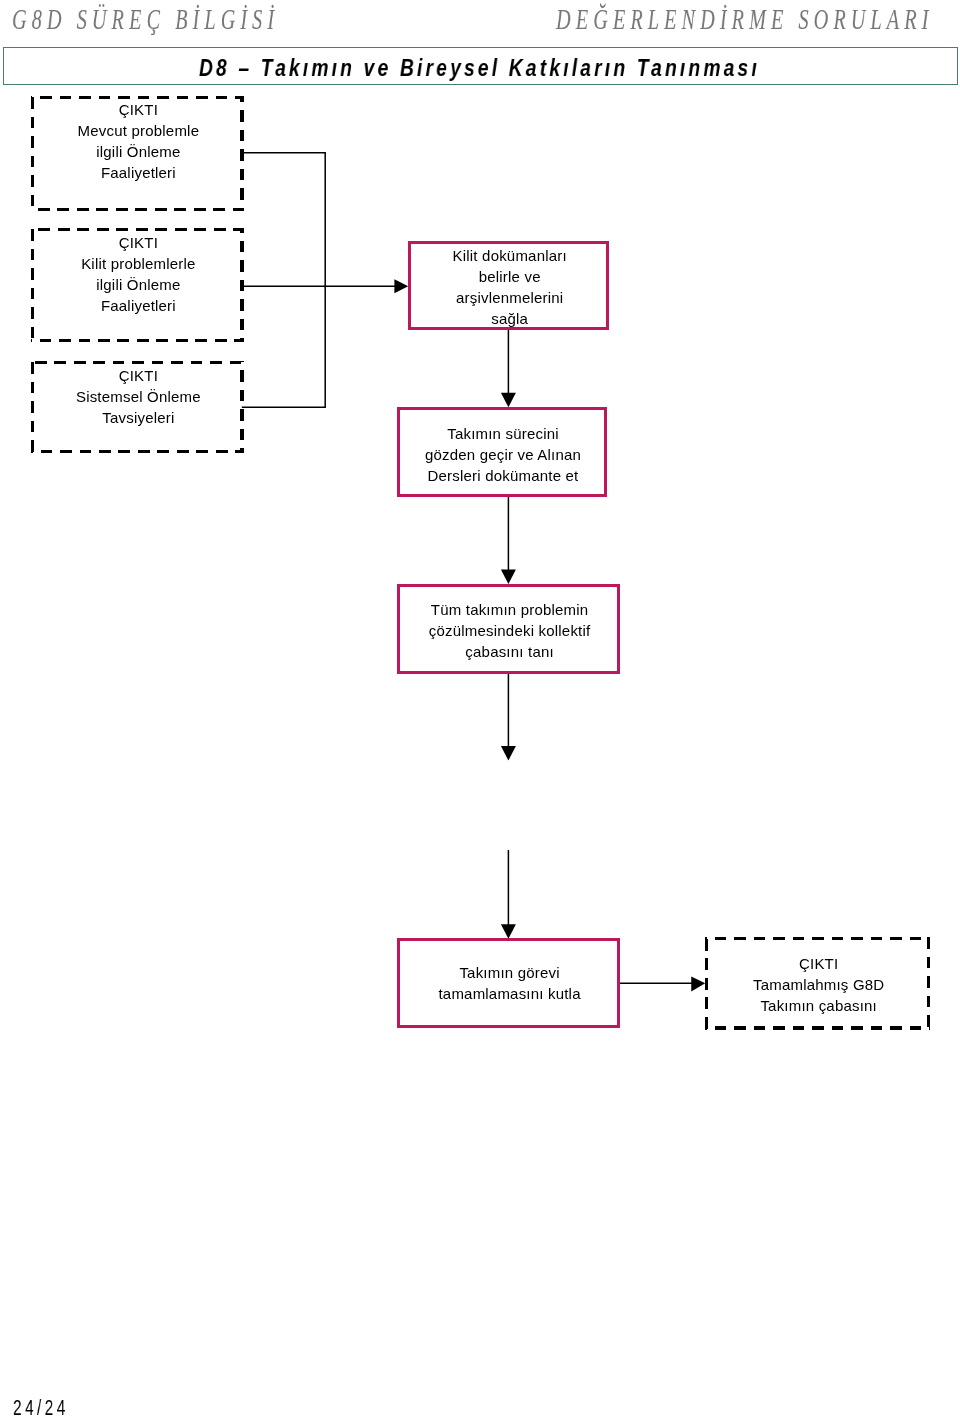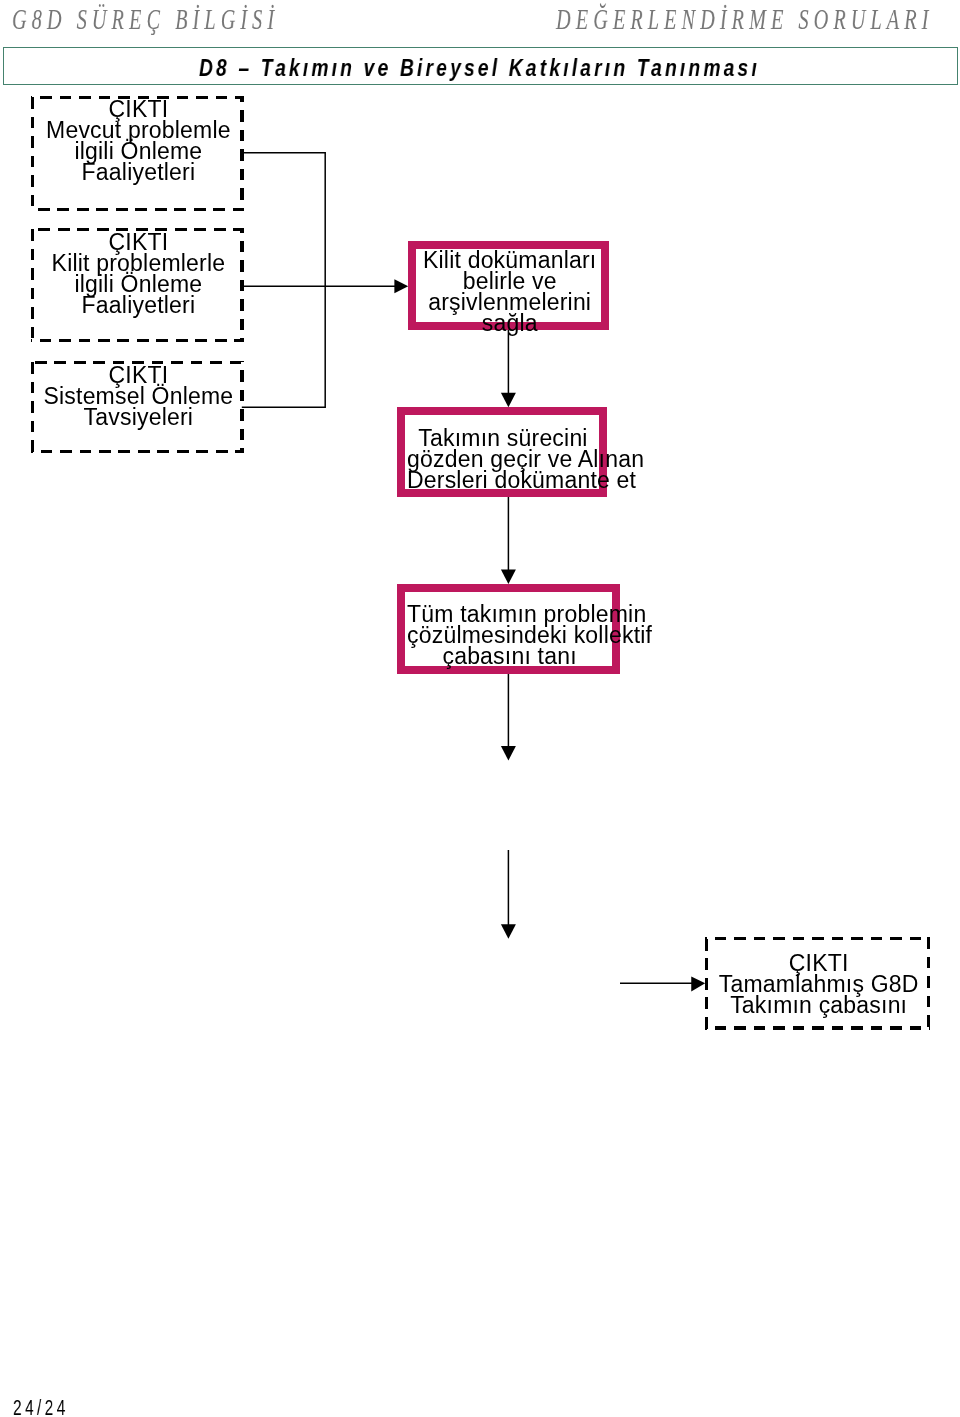--- a/index.html
+++ b/index.html
@@ -6,24 +6,24 @@
   body{width:960px;height:1417px;background:#ffffff;font-family:"Liberation Sans",sans-serif;position:relative;overflow:hidden;}
   .page{position:absolute;left:0;top:0;width:960px;height:1417px;}
   .hdr{position:absolute;will-change:transform;font-family:"Liberation Serif",serif;font-style:italic;color:#767676;font-size:30px;
        letter-spacing:7.35px;white-space:nowrap;transform:scaleX(0.679);transform-origin:left top;}
   #hdr-left{left:12px;top:2px;}
   #hdr-right{left:556px;top:2px;}
   .titlebox{position:absolute;left:3px;top:46.5px;width:955px;height:38.5px;border:1.5px solid #45826e;box-sizing:border-box;}
   .titletext{position:absolute;left:199px;top:54px;white-space:nowrap;will-change:transform;
     font-family:"Liberation Sans",sans-serif;font-style:italic;font-weight:bold;font-size:24px;letter-spacing:4px;
     transform:scaleX(0.8);transform-origin:left top;color:#000;}
-  .node{position:absolute;box-sizing:border-box;will-change:transform;font-size:23px;letter-spacing:0.2px;line-height:21px;color:#000;text-align:center;}
+  .node{position:absolute;box-sizing:border-box;will-change:transform;font-size:15px;letter-spacing:0.2px;line-height:21px;color:#000;text-align:center;}
   .node .ln-t{display:block;white-space:nowrap;}
   .node .txt{position:absolute;left:2px;right:0;}
-  .solid{border:8px solid #be185d;}
+  .solid{border:3px solid #be185d;}
   .dashed{border:0;}
   svg.edges{position:absolute;left:0;top:0;width:960px;height:1417px;overflow:visible;}
   .footer{position:absolute;will-change:transform;left:13.4px;top:1395.1px;font-family:"Liberation Sans",sans-serif;font-size:22px;
      letter-spacing:4.9px;transform:scaleX(0.7);transform-origin:left top;color:#000;white-space:nowrap;}
   #n-o1{left:30.8px;top:95.8px;width:212.8px;height:115px;}
   #n-o2{left:30.8px;top:227.7px;width:212.8px;height:114.2px;}
   #n-o3{left:30.8px;top:360.8px;width:212.8px;height:92.5px;}
   #n-p1{left:407.8px;top:240.8px;width:201.4px;height:89.3px;}
   #n-p2{left:396.7px;top:406.7px;width:210px;height:89.7px;}
   #n-p3{left:396.8px;top:584px;width:223.2px;height:90.4px;}
@@ -134,20 +134,26 @@
     <span class="ln-t">Dersleri dokümante et</span>
       </div>
   </div>
   <div class="node solid" id="n-p3">
     <div class="txt">
     <span class="ln-t">Tüm takımın problemin</span>
     <span class="ln-t">çözülmesindeki kollektif</span>
     <span class="ln-t">çabasını tanı</span>
       </div>
   </div>
+  <div class="node solid" id="n-p5">
+    <div class="txt">
+    <span class="ln-t">Takımın görevi</span>
+    <span class="ln-t">tamamlamasını kutla</span>
+      </div>
+  </div>
   <div class="node dashed" id="n-o4">
     <div class="txt">
     <span class="ln-t">ÇIKTI</span>
     <span class="ln-t">Tamamlahmış G8D</span>
     <span class="ln-t">Takımın çabasını</span>
       </div>
   </div>
 
   <div class="footer">24/24</div>
 </div>

